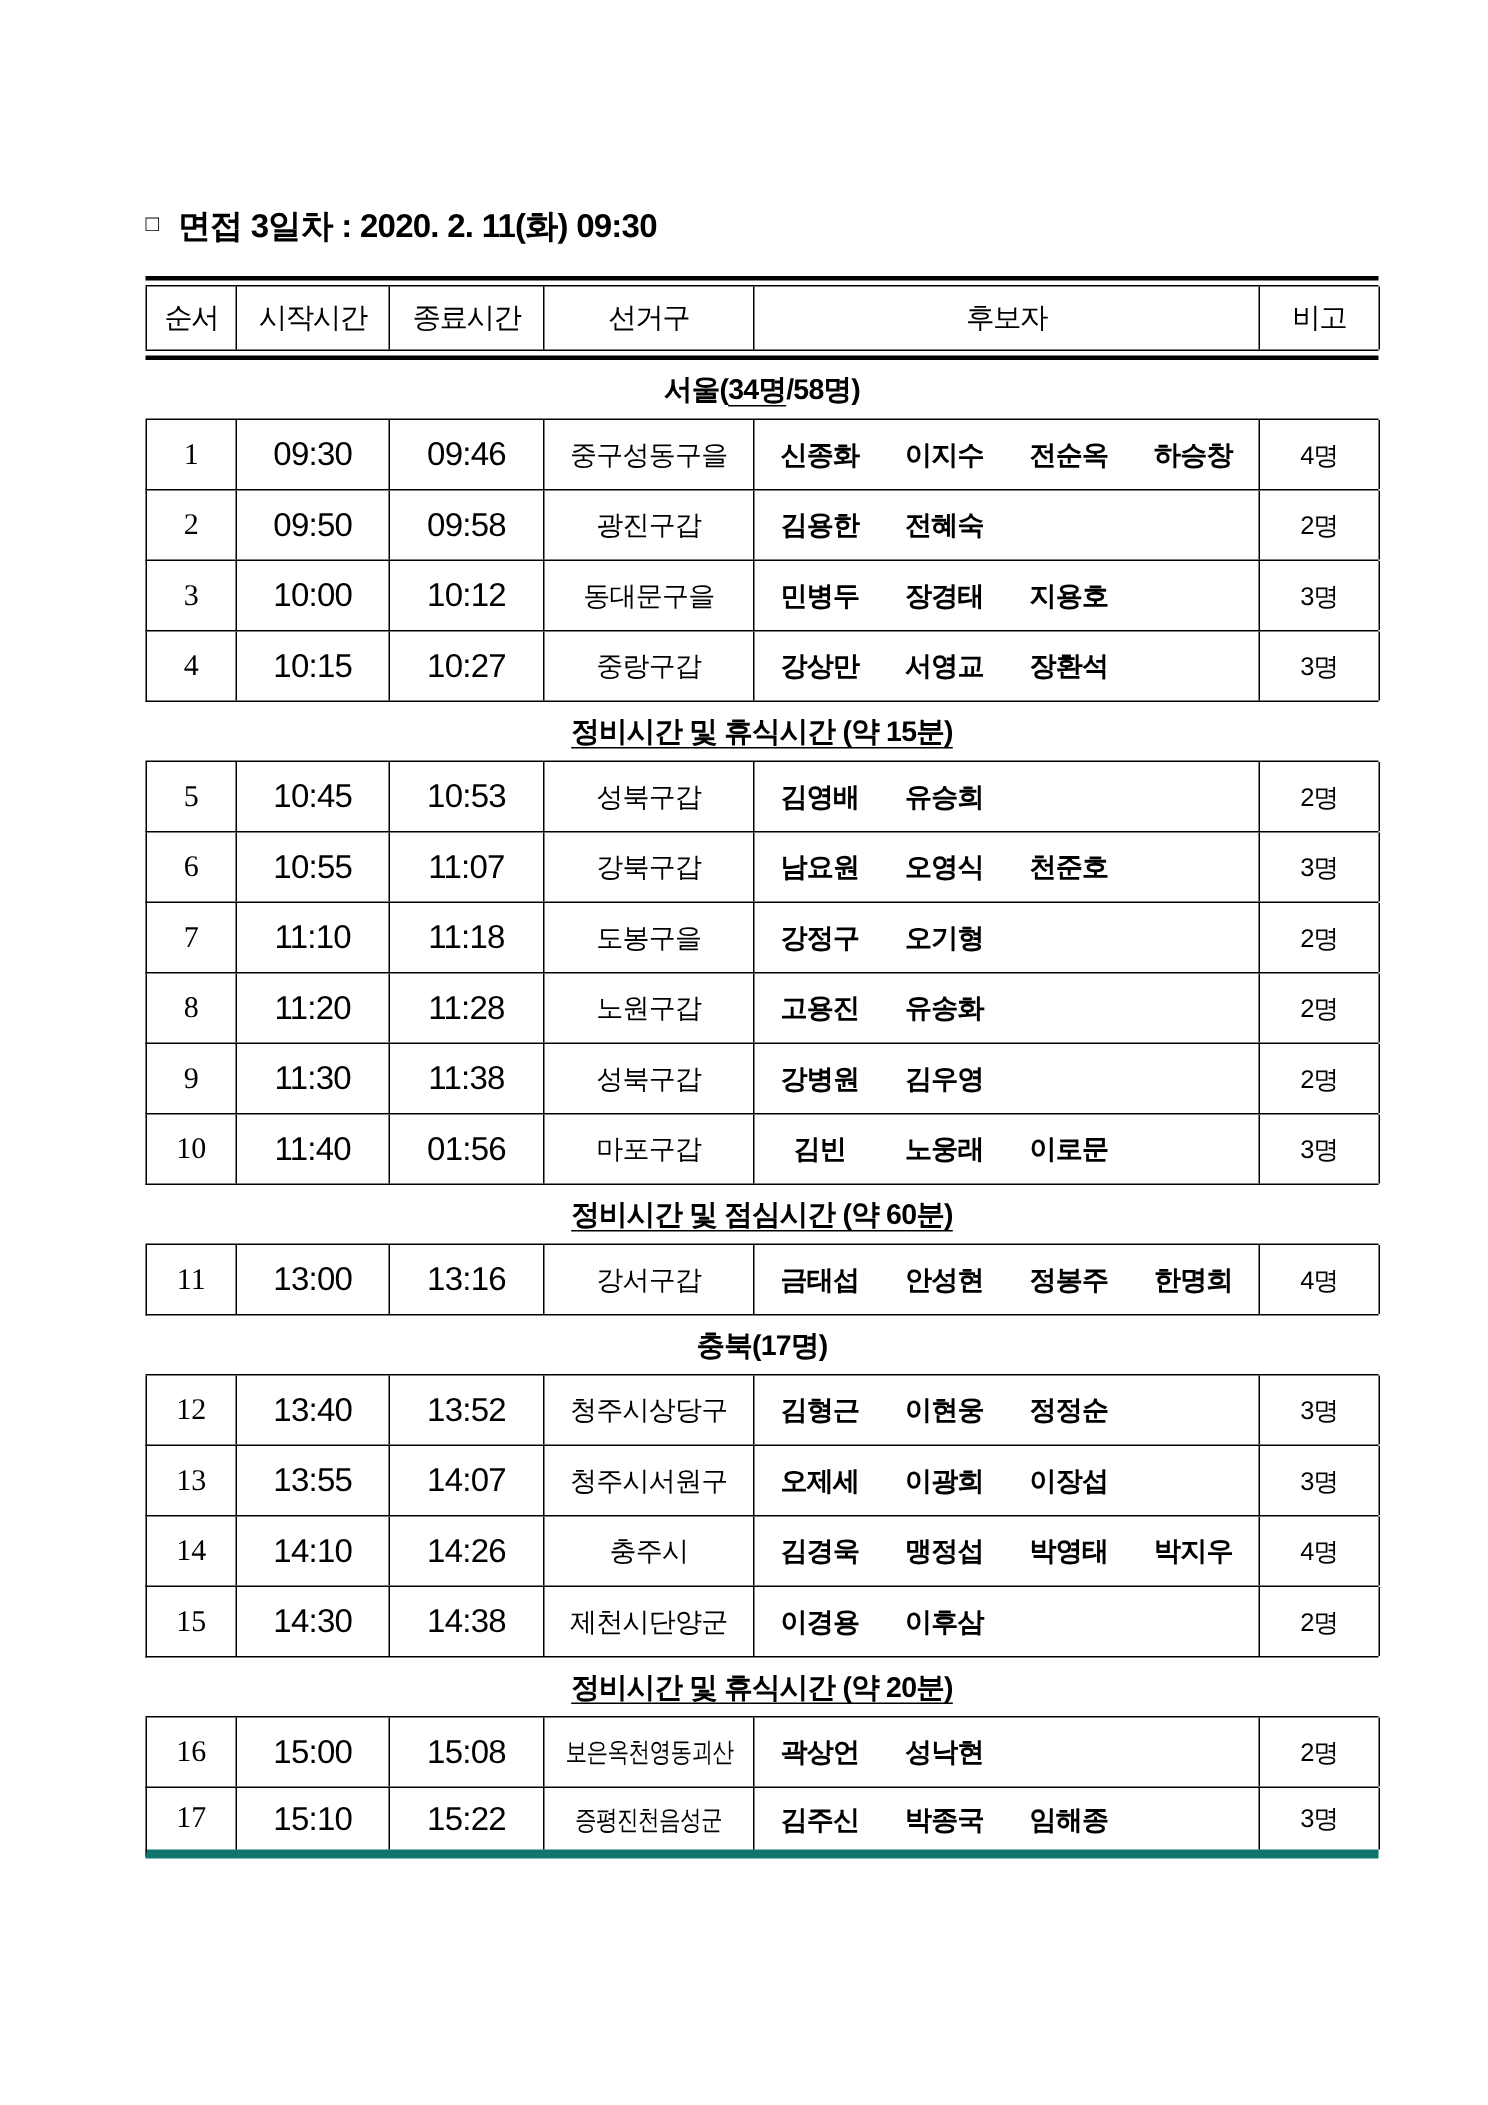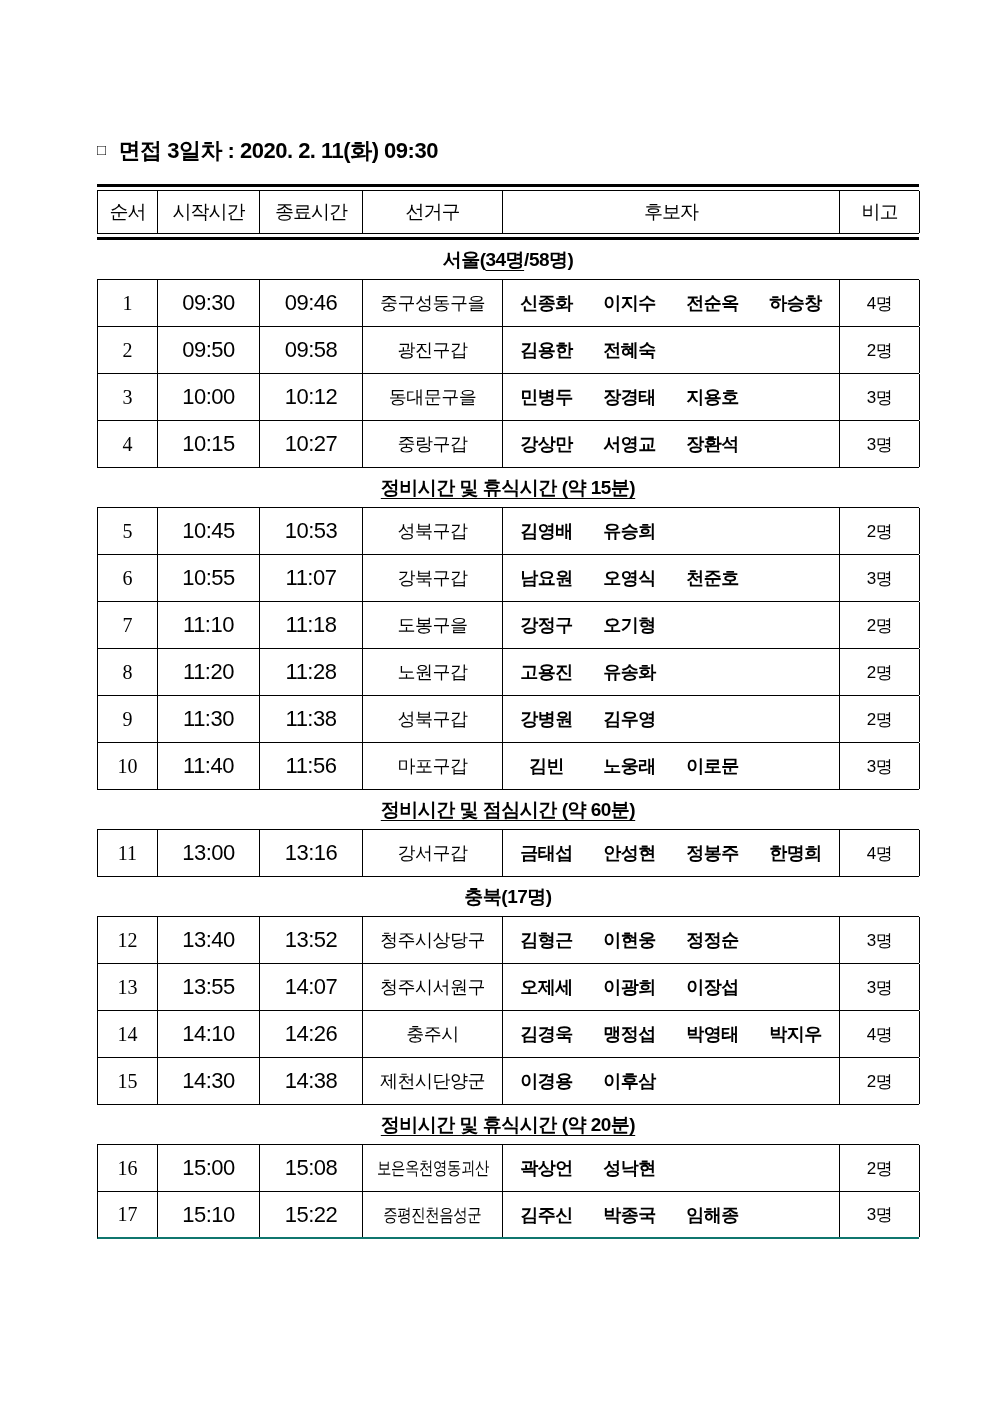--- a/index.html
+++ b/index.html
@@ -30,21 +30,21 @@
     grid-template-columns:60px 102px 103px 140px 337px 80px;
   }
   .header-row { height:42px; }
   .header-row .cell { font-size:19px; letter-spacing:-1px; }
 
   .data-row {
     height:47px;
     border-left:1px solid #000;
     border-bottom:1px solid #000;
   }
-  .data-row.last-row { border-bottom:2px solid #0f766e; }
+  .data-row.last-row { border-bottom:6px solid #0f766e; }
 
   .cell {
     display:flex; align-items:center; justify-content:center;
     border-right:1px solid #000;
     font-size:18px; letter-spacing:-0.5px;
     white-space:nowrap; overflow:visible;
   }
   .header-row { border-left:1px solid #000; }
 
   .c-no { font-family:"Liberation Serif", serif; font-size:20px; letter-spacing:0; }
@@ -230,21 +230,21 @@
             <span class="slot">강병원</span>
             <span class="slot">김우영</span>
             <span class="slot"></span>
             <span class="slot"></span>
           </div>
           <div class="cell c-note">2명</div>
         </div>
         <div class="grid-row data-row">
           <div class="cell c-no">10</div>
           <div class="cell c-time">11:40</div>
-          <div class="cell c-time">11:56</div>
+          <div class="cell c-time">01:56</div>
           <div class="cell c-district">
             <span>마포구갑</span>
           </div>
           <div class="cell c-cand">
             <span class="slot">김빈</span>
             <span class="slot">노웅래</span>
             <span class="slot">이로문</span>
             <span class="slot"></span>
           </div>
           <div class="cell c-note">3명</div>

